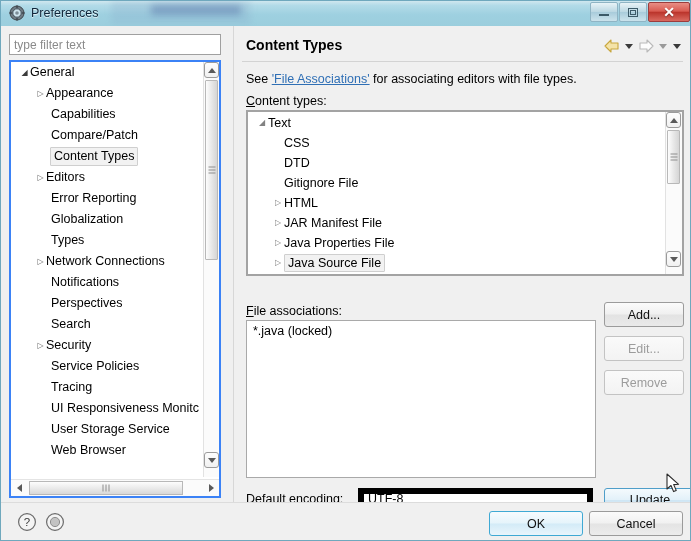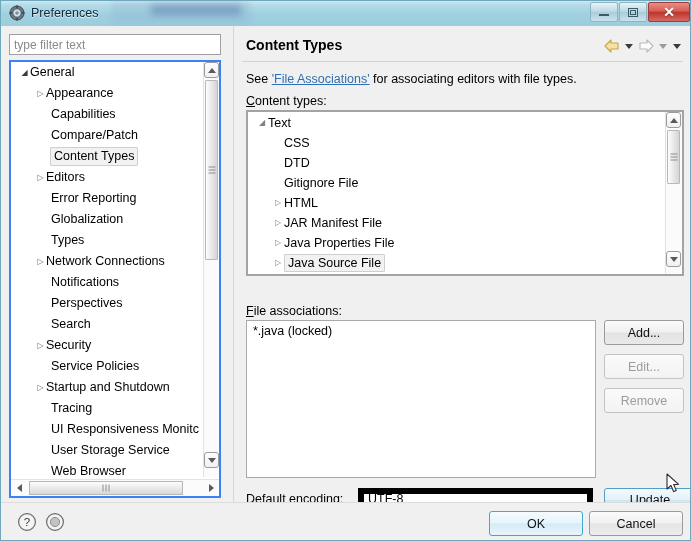--- a/index.html
+++ b/index.html
@@ -193,21 +193,21 @@
   .cl1{padding-left:24px;}
   .cl1n{padding-left:36px;}
 
   
   .fabox{
     position:absolute;left:12px;top:294px;width:350px;height:158px;
     background:#fff;border:1px solid #a9a9a9;box-sizing:border-box;overflow:hidden;
   }
   .farow{height:20px;line-height:20px;padding-left:6px;font-size:12.5px;}
 
-  .btncol{position:absolute;left:370px;top:294px;width:80px;}
+  .btncol{position:absolute;left:370px;top:276px;width:80px;}
   .btn{
     display:block;width:80px;height:25px;margin-bottom:9px;
     font-family:"Liberation Sans", sans-serif;font-size:12.5px;
     border:1px solid #9b9b9b;border-radius:3px;
     background:linear-gradient(to bottom,#fbfbfb,#f0f0f0 48%,#e3e3e3 52%,#e9e9e9);
     color:#111;box-sizing:border-box;cursor:default;
   }
   .btn.dis{color:#9c9c9c;border-color:#c3c3c3;background:linear-gradient(to bottom,#fafafa,#f3f3f3);}
 
   .encrow{position:absolute;left:12px;top:462px;width:438px;height:24px;}
@@ -303,21 +303,20 @@
             <div class="trow ind1"><span class="arrow">▷</span><span class="lbl">Editors</span></div>
             <div class="trow ind1n"><span class="lbl">Error Reporting</span></div>
             <div class="trow ind1n"><span class="lbl">Globalization</span></div>
             <div class="trow ind1n"><span class="lbl">Types</span></div>
             <div class="trow ind1"><span class="arrow">▷</span><span class="lbl">Network Connections</span></div>
             <div class="trow ind1n"><span class="lbl">Notifications</span></div>
             <div class="trow ind1n"><span class="lbl">Perspectives</span></div>
             <div class="trow ind1n"><span class="lbl">Search</span></div>
             <div class="trow ind1"><span class="arrow">▷</span><span class="lbl">Security</span></div>
             <div class="trow ind1n"><span class="lbl">Service Policies</span></div>
-            <div class="trow ind1"><span class="arrow">▷</span><span class="lbl">Startup and Shutdown</span></div>
             <div class="trow ind1n"><span class="lbl">Tracing</span></div>
             <div class="trow ind1n"><span class="lbl">UI Responsiveness Monitc</span></div>
             <div class="trow ind1n"><span class="lbl">User Storage Service</span></div>
             <div class="trow ind1n"><span class="lbl">Web Browser</span></div>
           </div>
 
         <div class="vsb" style="width:16px;height:415px;">
           <div class="btn up">
             <div class="tri-up"></div>
           </div>

